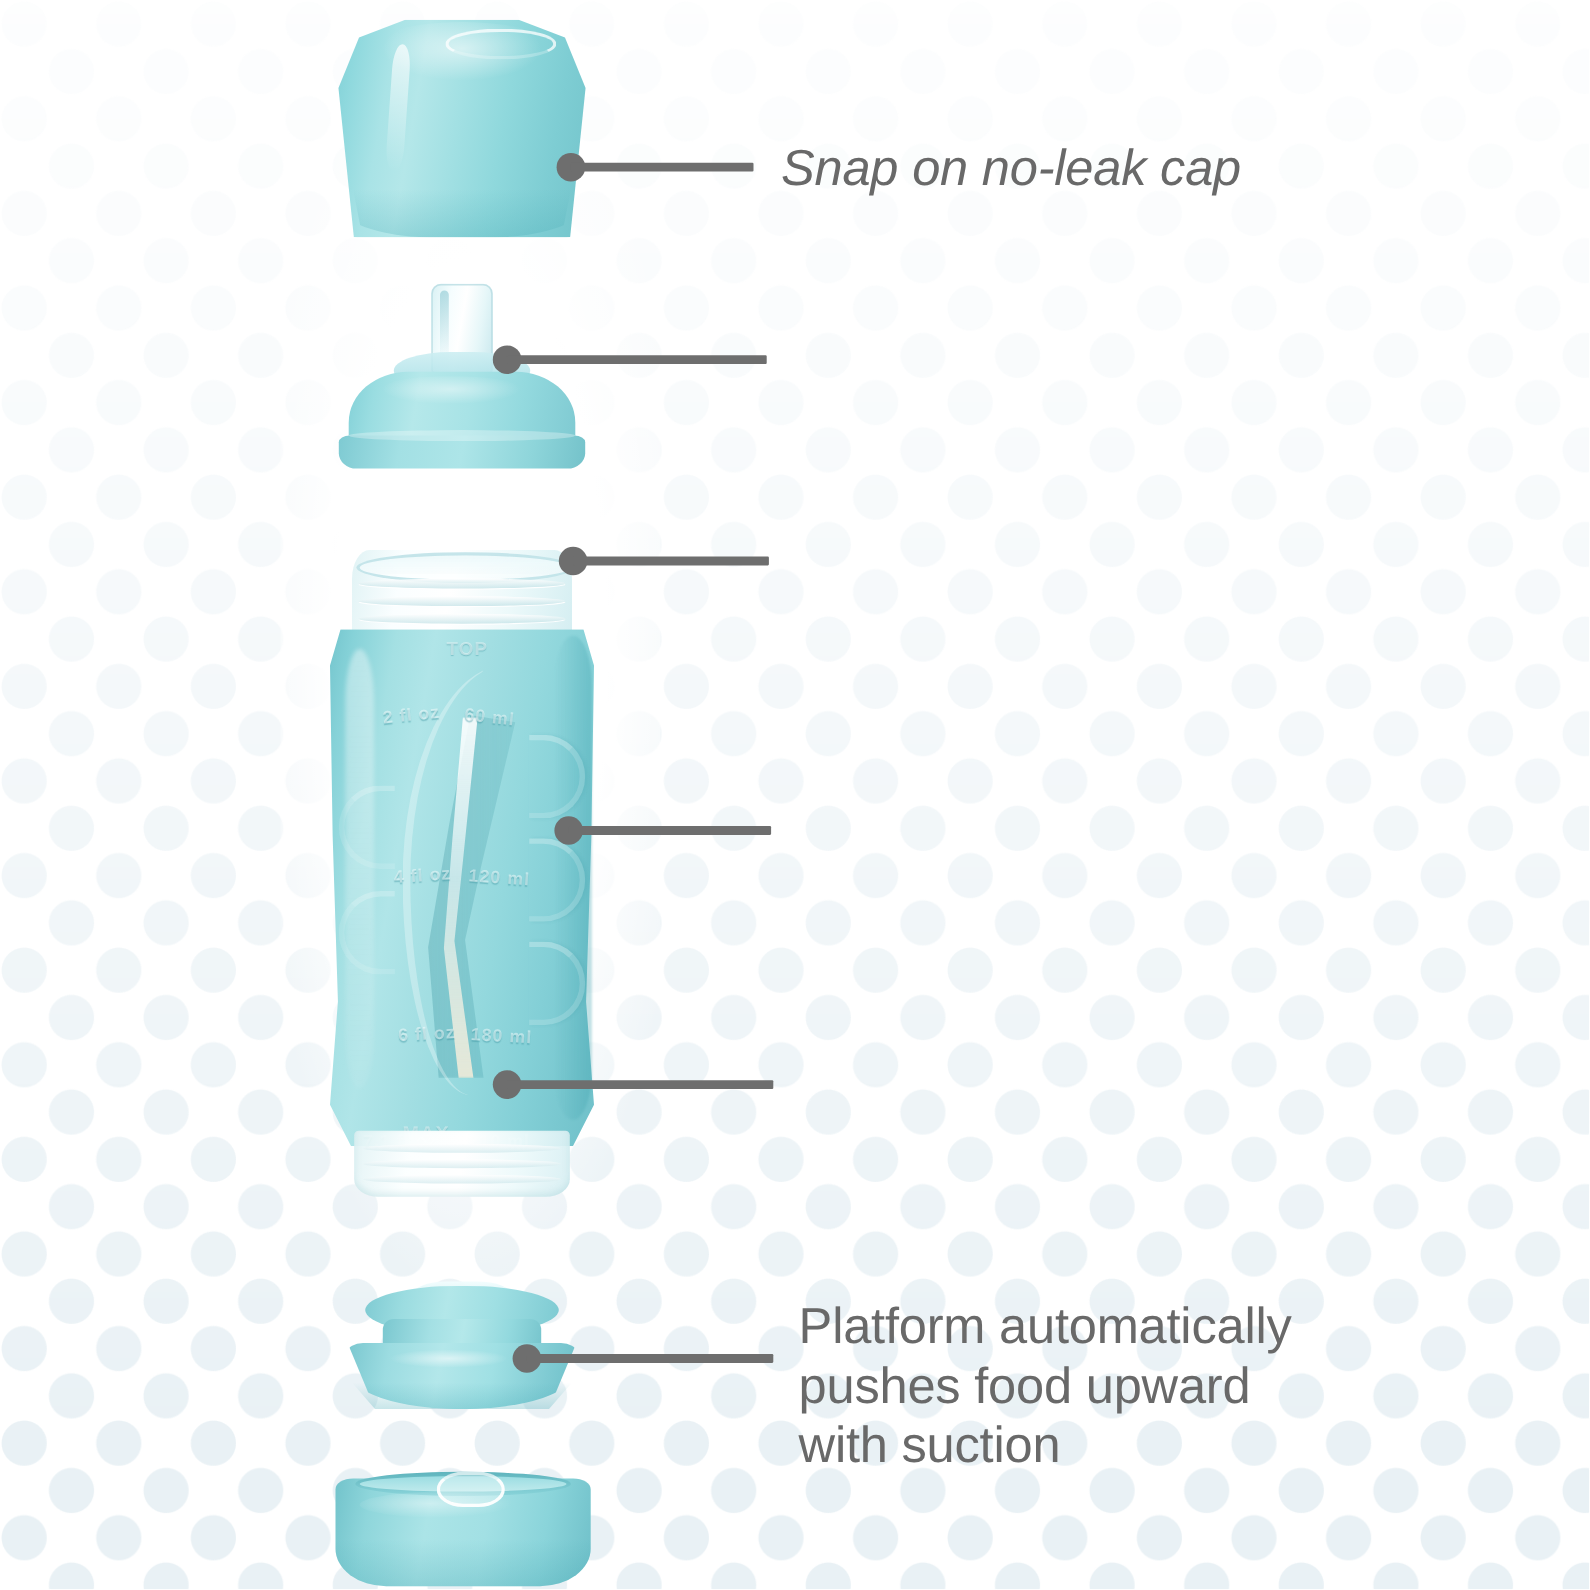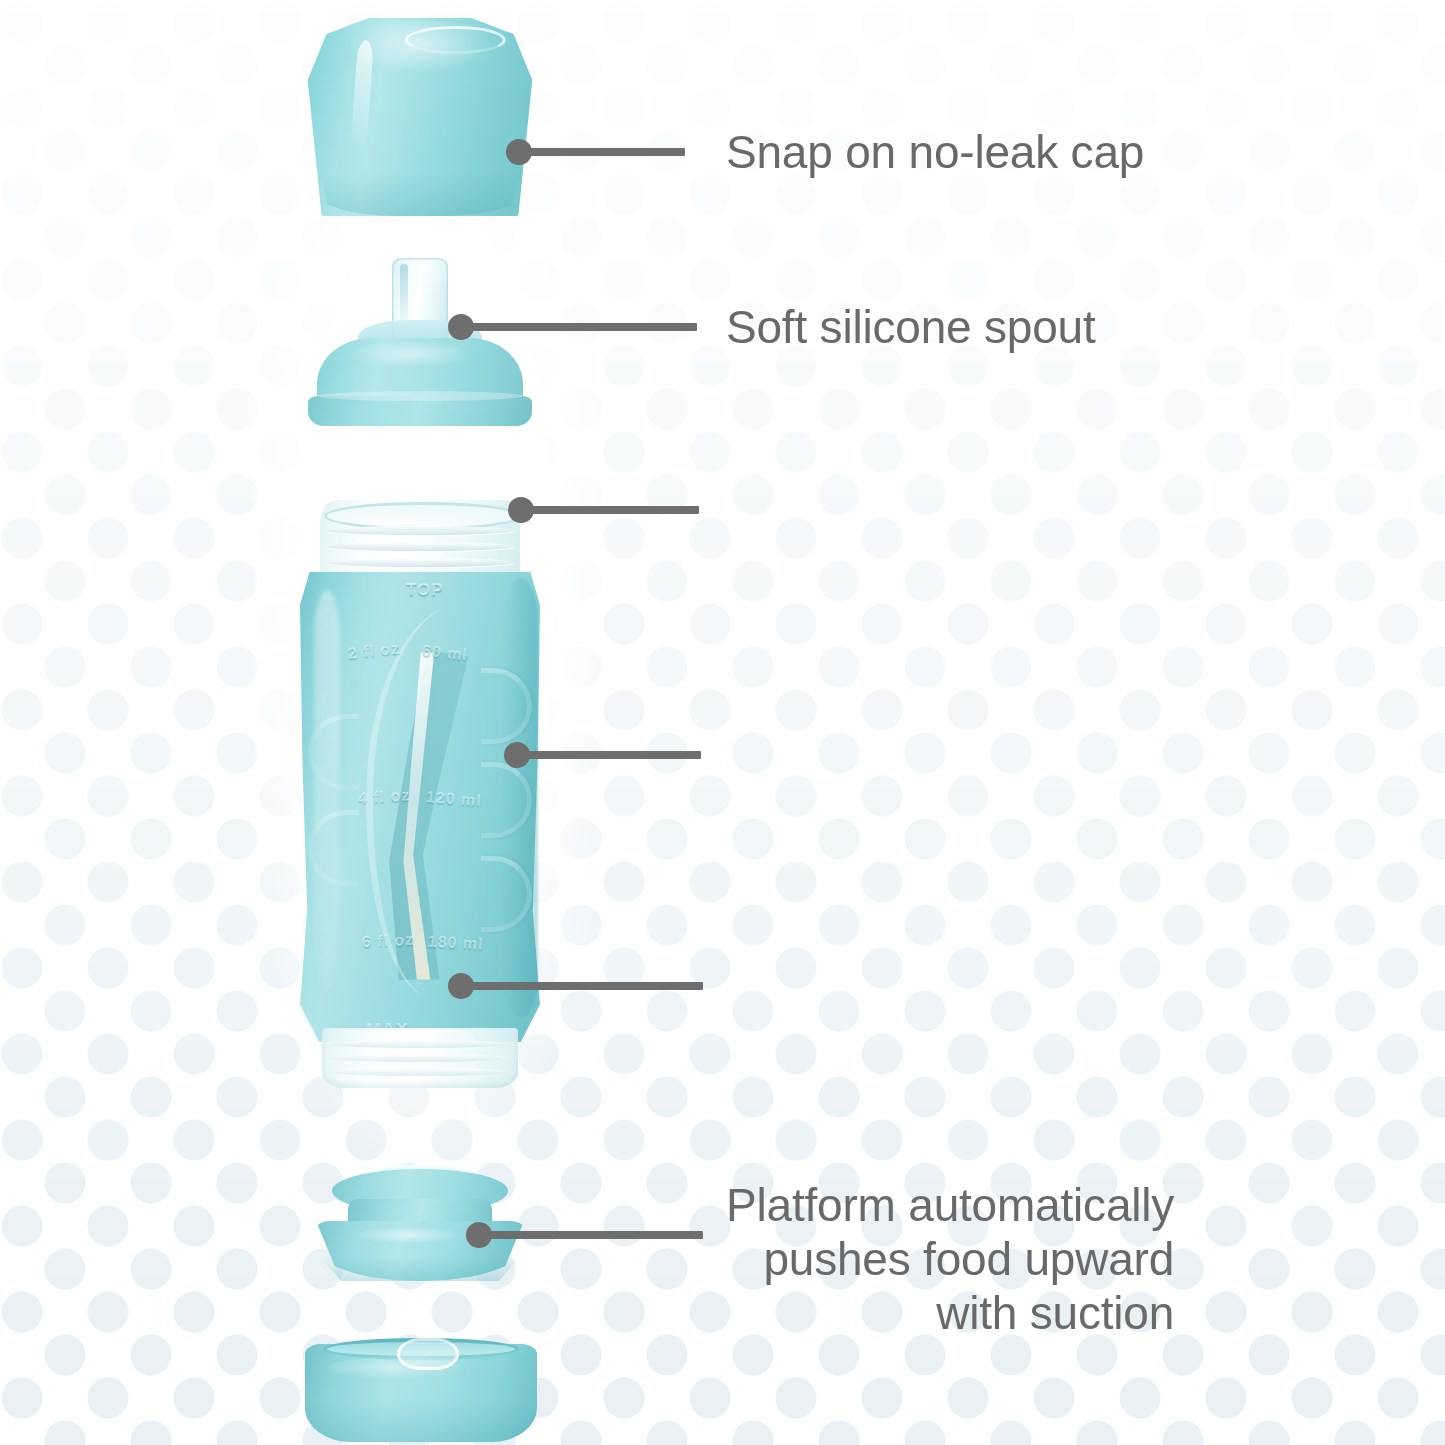--- a/index.html
+++ b/index.html
@@ -423,24 +423,23 @@
   <div class="leader" style="left:448px; top:973px;">
     <div class="knob"></div>
     <div class="bar" style="width:242px;"></div>
   </div>
 
   <div class="leader" style="left:466px; top:1222px;">
     <div class="knob"></div>
     <div class="bar" style="width:224px;"></div>
   </div>
 
-  <div class="callout" style="left:726px; top:126px;">Snap on no-leak cap</div>
-
-  <div class="callout" style="left:726px; top:301px;">Soft silicone spout</div>
-
-
-
-
-  <div class="callout" style="left:726px; top:1179px;text-align:right;">Platform automatically
+  <div class="callout" style="left:710px; top:126px;font-style:italic;">Snap on no-leak cap</div>
+
+
+
+
+
+  <div class="callout" style="left:726px; top:1179px;">Platform automatically
 pushes food upward
 with suction</div>
 
 </div>
 
 </body></html>

